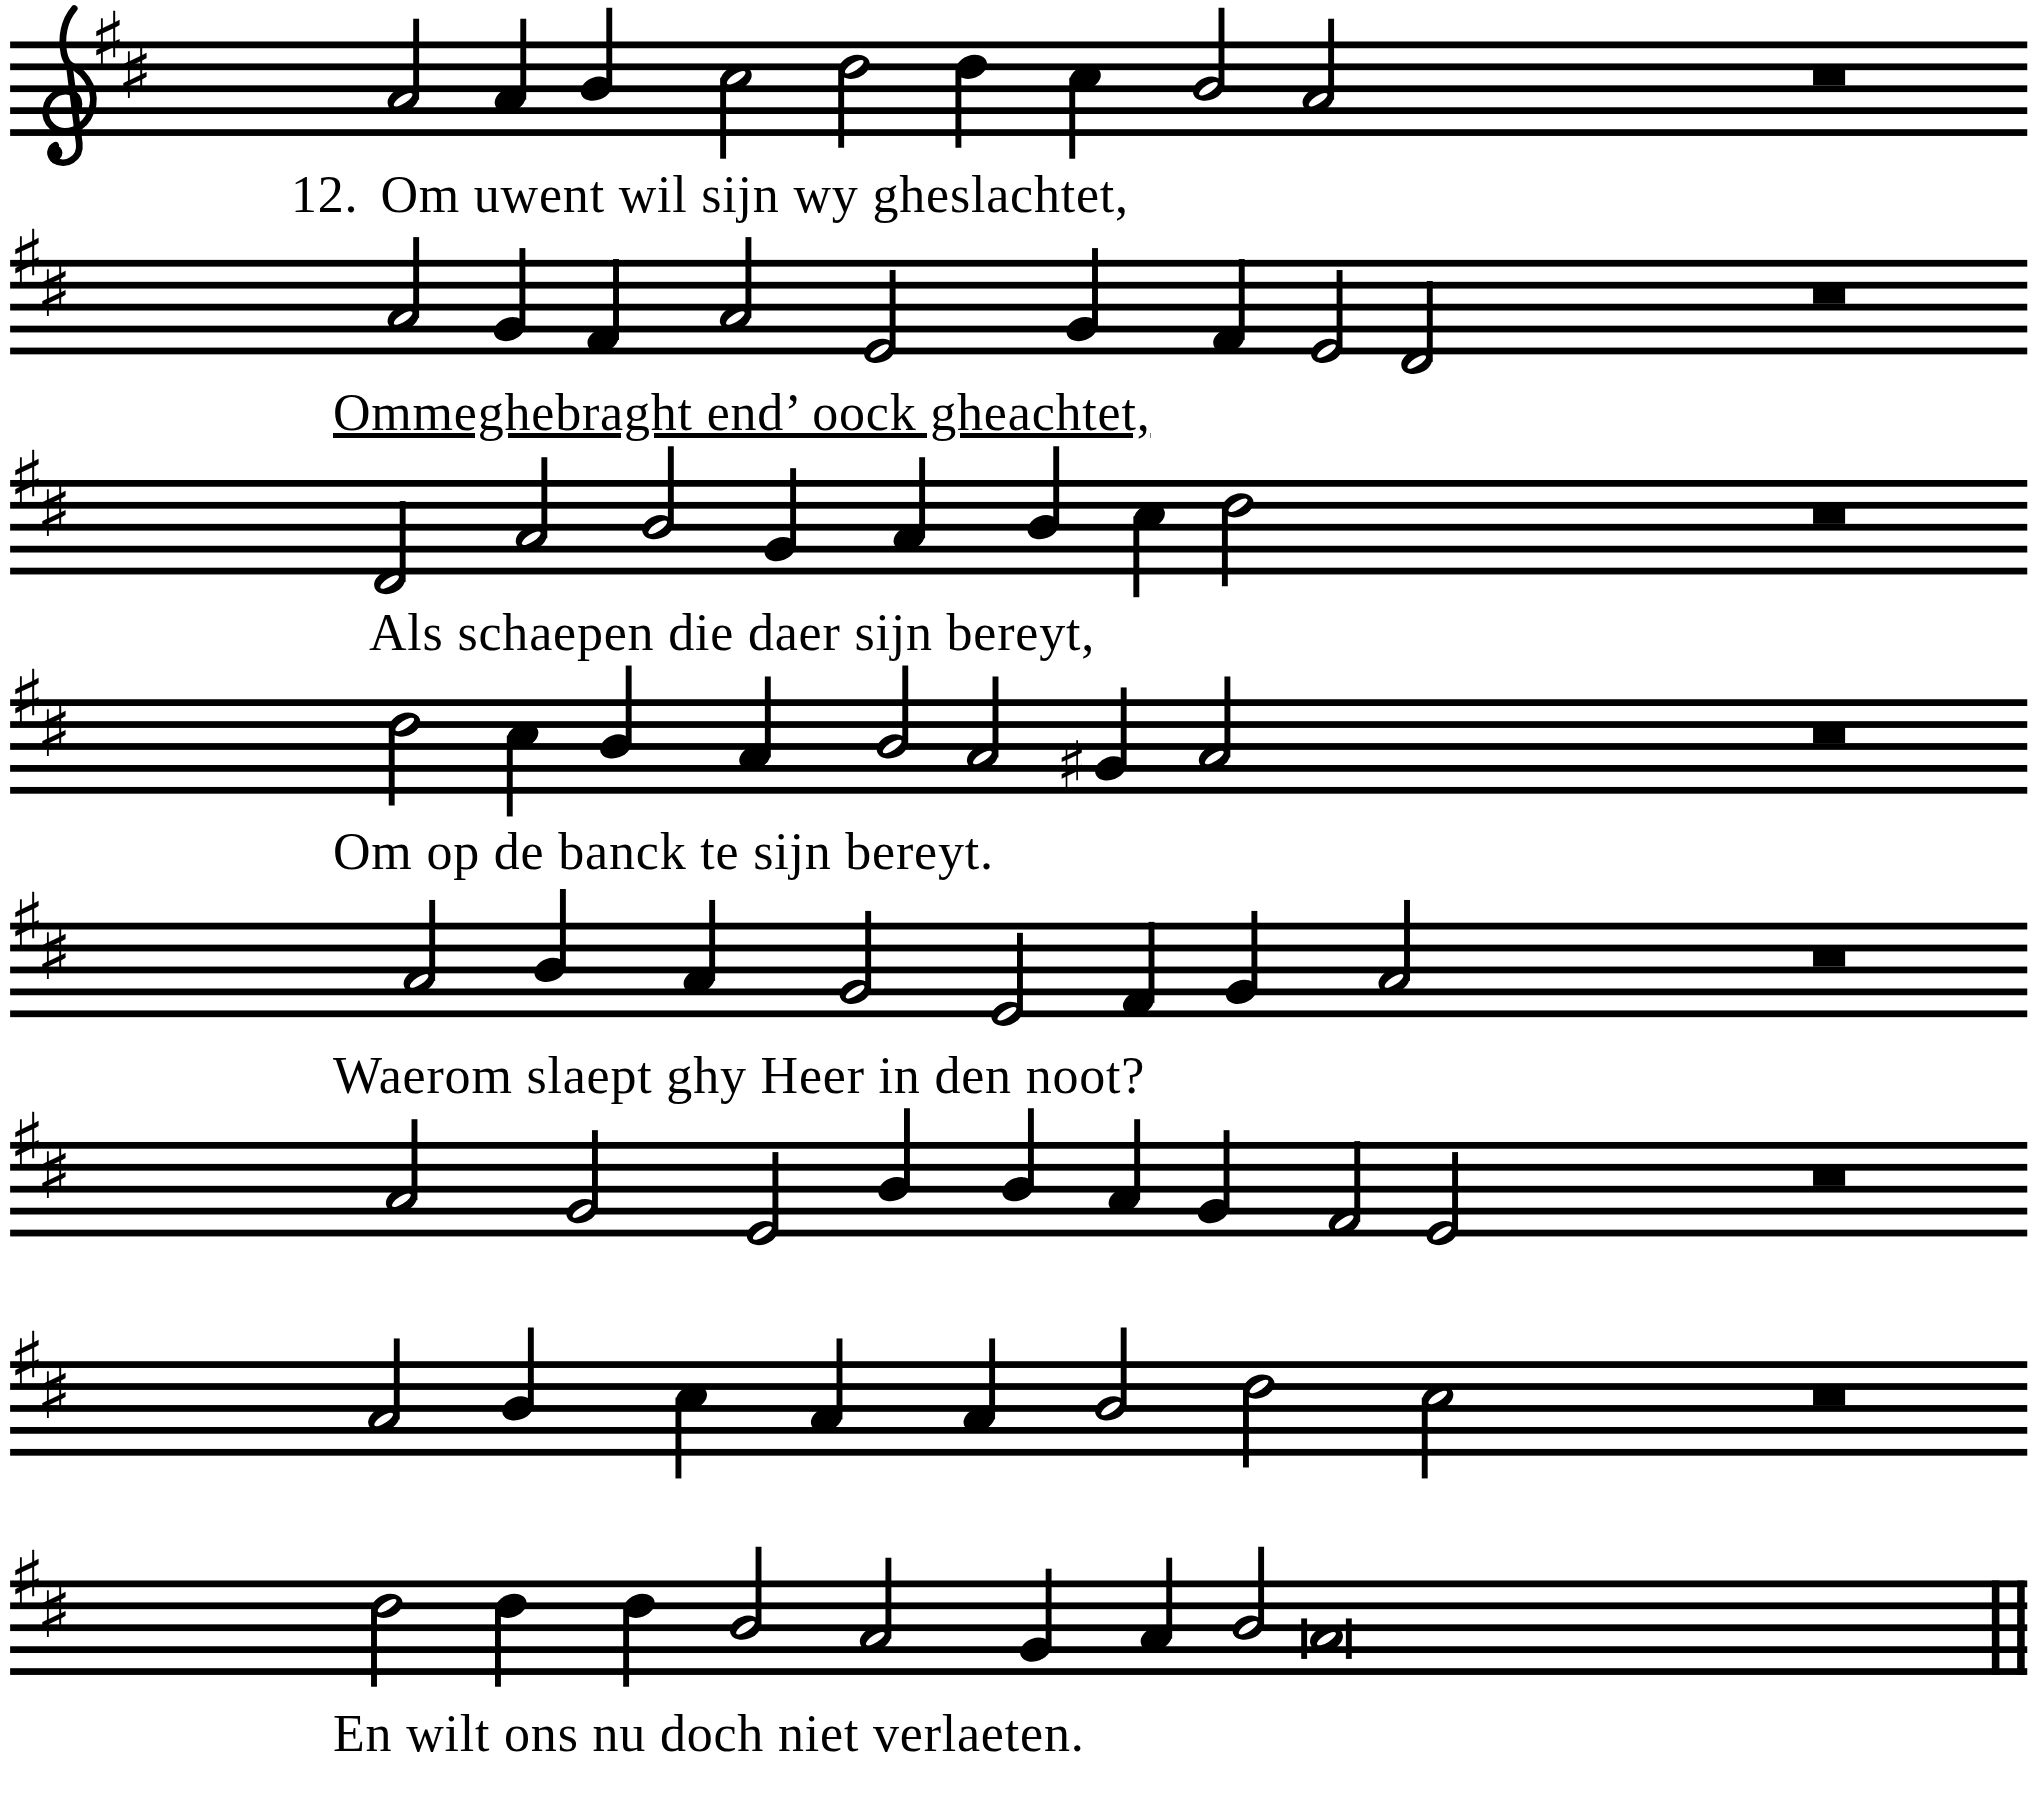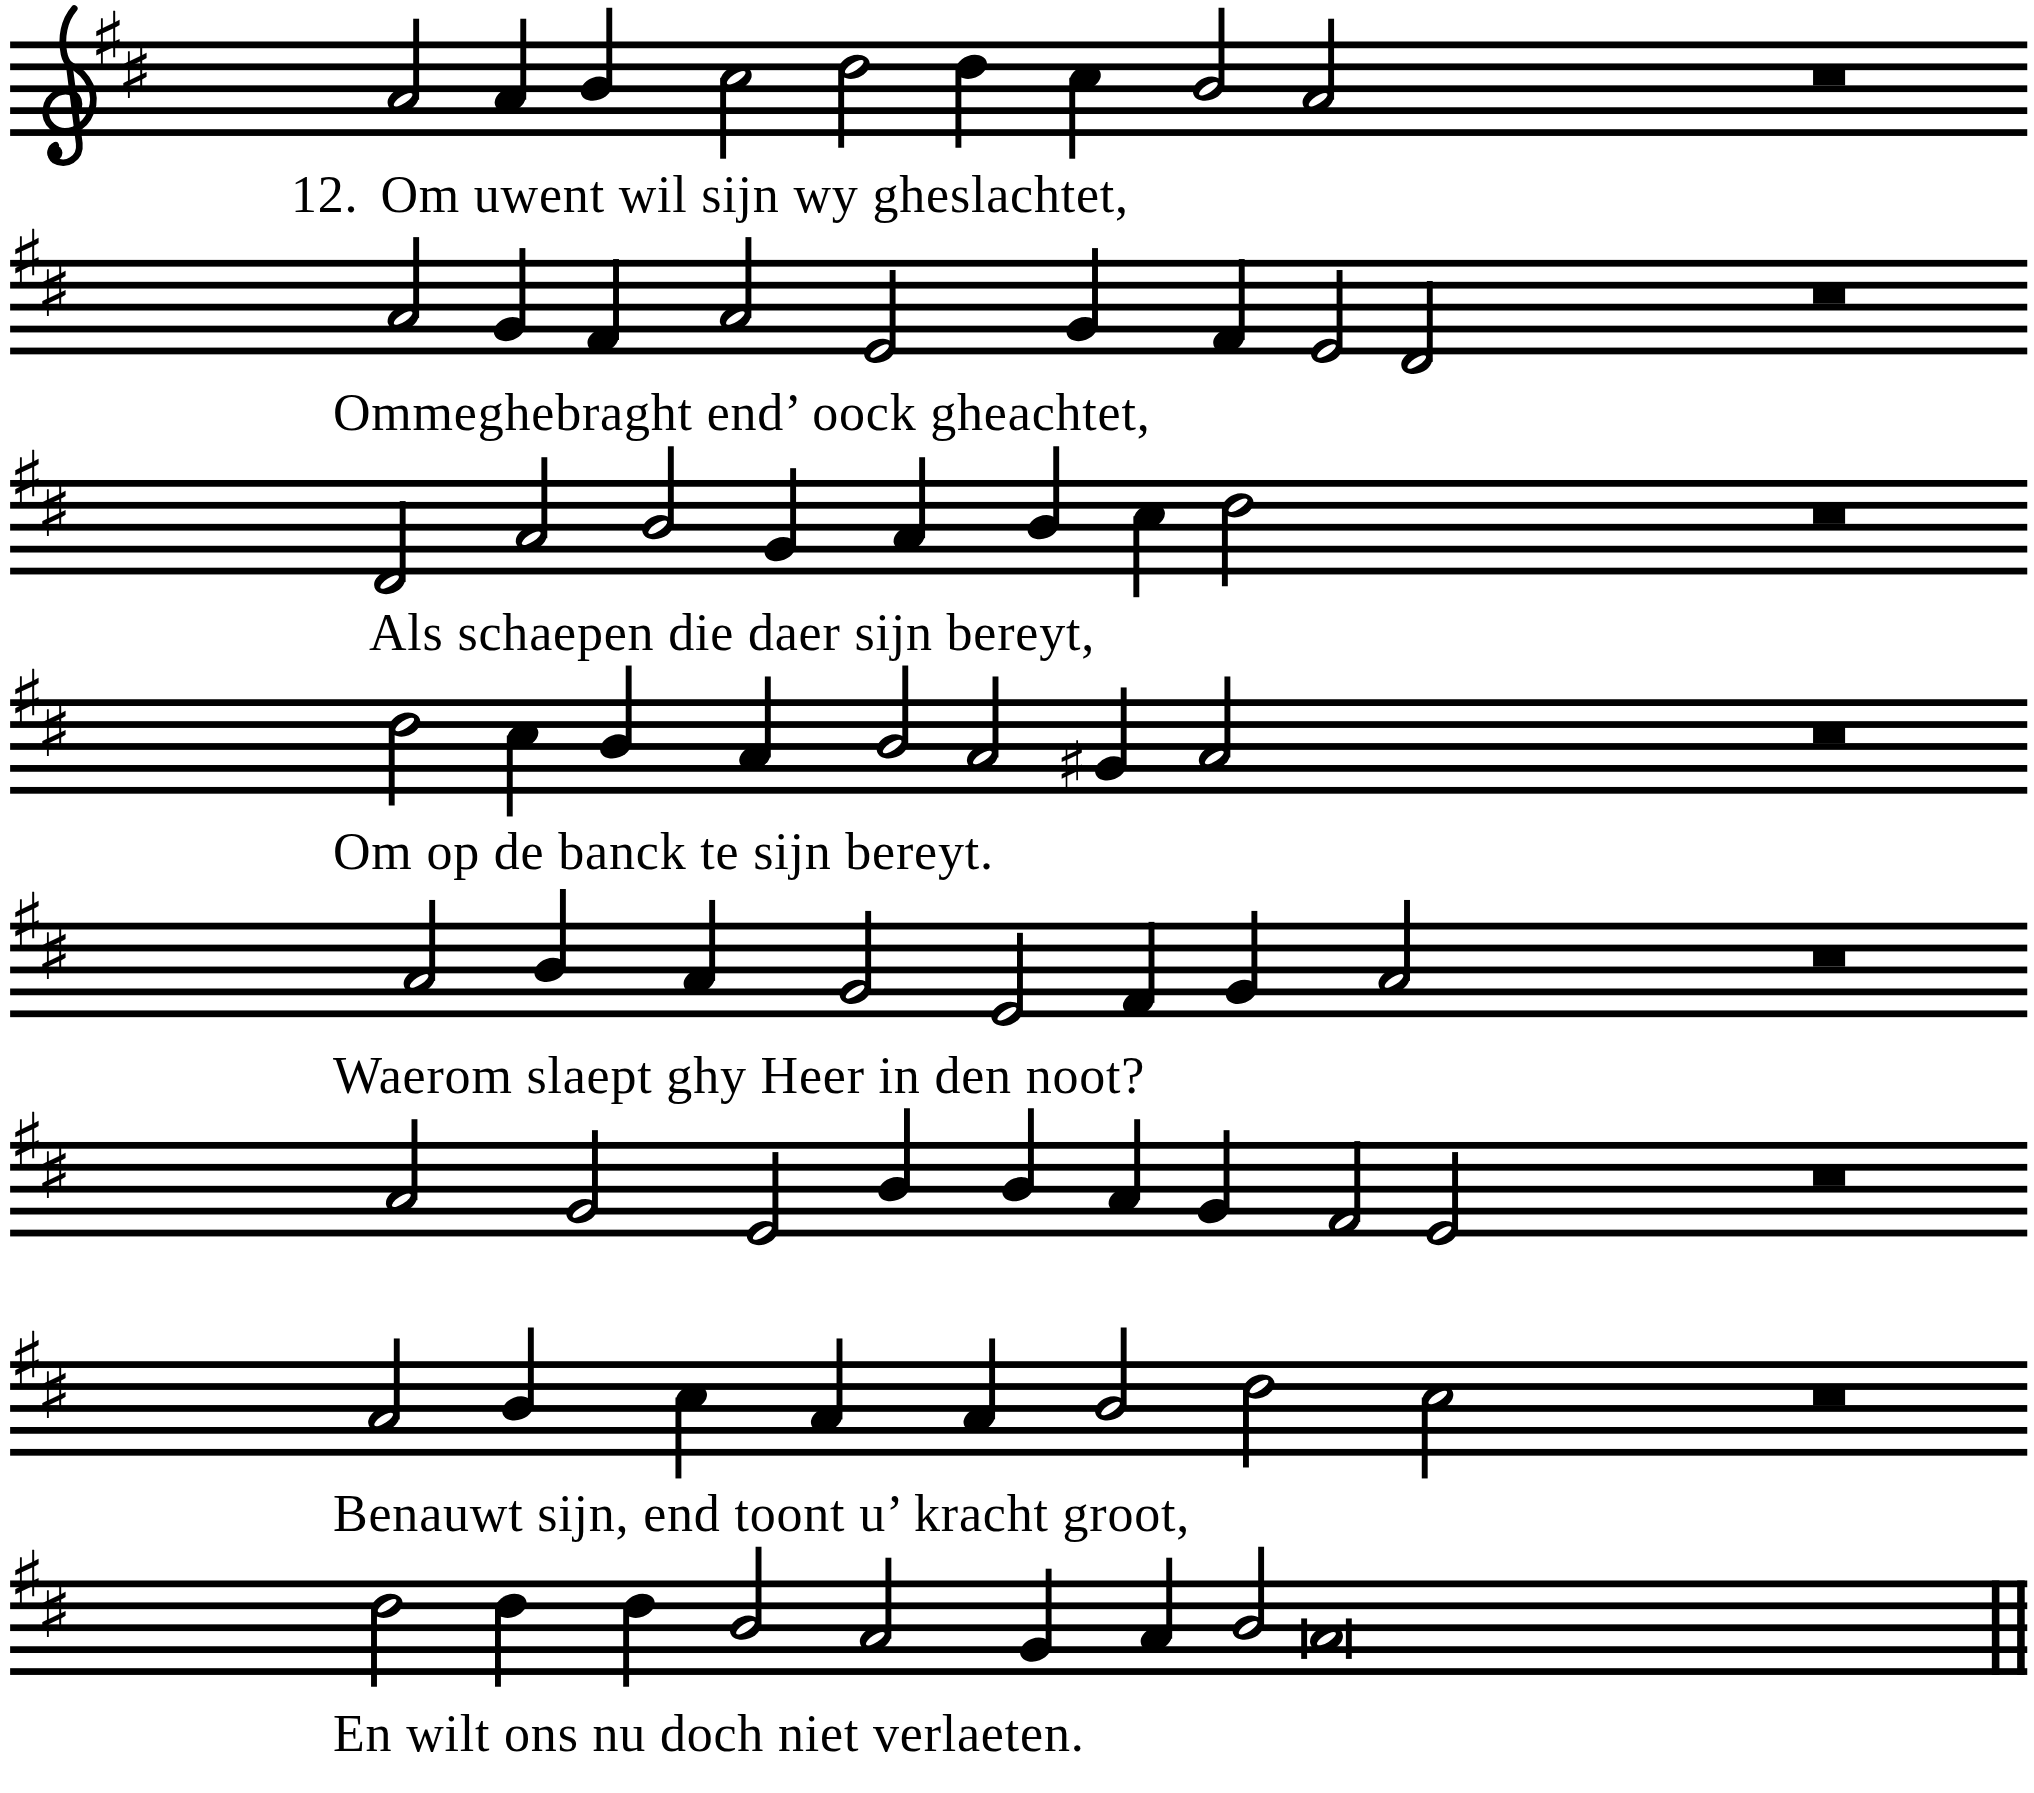--- a/index.html
+++ b/index.html
@@ -409,32 +409,29 @@
           <ellipse cx="1573" cy="1943" rx="13" ry="4.5" fill="#fff" transform="rotate(-32 1573 1943)"></ellipse>
         </g>
         <rect x="2362" y="1874" width="9" height="112" fill="#000"></rect>
         <rect x="2392" y="1874" width="9" height="112" fill="#000"></rect>
       </g>
     </svg>
 
   <div class="lyric" style="left: 291px; top: 169px;">
     <span class="num">12.</span><span>Om uwent wil sijn wy gheslachtet,</span>
   </div>
-  <div class="lyric" style="left: 333px; top: 387px;">
+  <div class="lyric" style="left: 333px; top: 387px; text-decoration: underline;">
     <span>Ommeghebraght end’ oock gheachtet,</span>
   </div>
   <div class="lyric" style="left: 333px; top: 607px; margin-left: 36px;">
     <span>Als schaepen die daer sijn bereyt,</span>
   </div>
   <div class="lyric" style="left: 333px; top: 826px;">
     <span>Om op de banck te sijn bereyt.</span>
   </div>
   <div class="lyric" style="left: 333px; top: 1050px;">
     <span>Waerom slaept ghy Heer in den noot?</span>
-  </div>
-  <div class="lyric" style="left: 333px; top: 1488px;">
-    <span>Benauwt sijn, end toont u’ kracht groot,</span>
   </div>
   <div class="lyric" style="left: 333px; top: 1708px;">
     <span>En wilt ons nu doch niet verlaeten.</span>
   </div>
 </div>
 
 
 </body></html>

